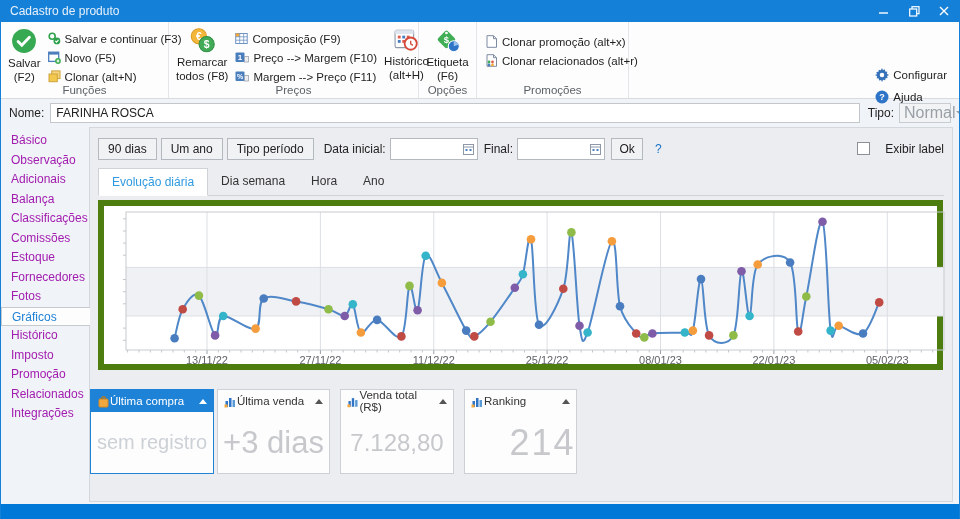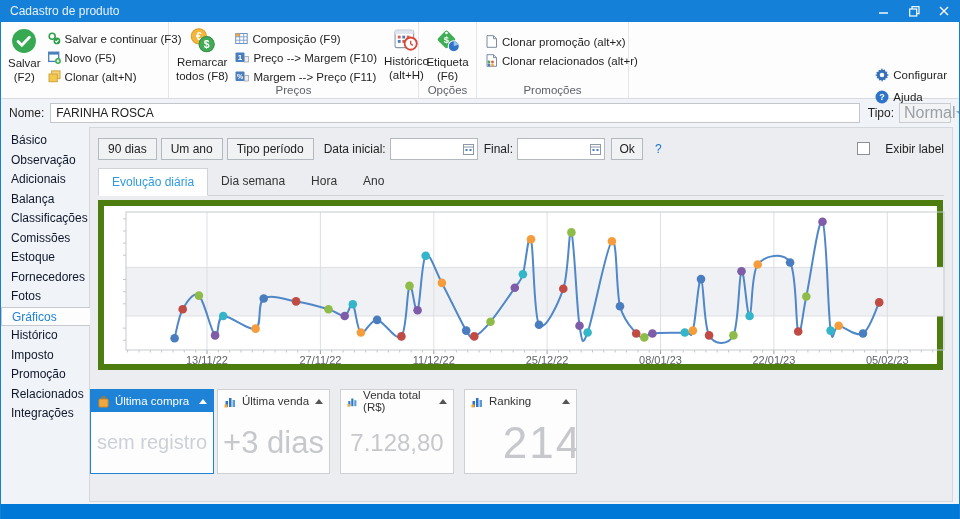--- a/index.html
+++ b/index.html
@@ -30,21 +30,21 @@
   .namerow input { flex:1; height:20px; margin:0 8px 0 6px; border:1px solid #c3c7cc; background:#fff;
                    font-family:"Liberation Sans",sans-serif; font-size:12px; padding:0 5px; color:#222; }
   .tipo-select { width:52px; height:20px; margin-left:5px; border:1px solid #c9cdd2; background:#f2f3f5;
                  display:flex; align-items:center; font-size:16px; color:#9aa0a6; padding:0 4px; }
   .tipo-select .caret { margin-left:auto; width:0; height:0; border-left:4px solid transparent;
                  border-right:4px solid transparent; border-top:4px solid #9aa0a6; }
 
   
   .main { position:absolute; top:127px; left:0; right:0; bottom:15px; }
   .sidebar { position:absolute; left:0; top:4px; width:88px; }
-  .side-item { height:19.5px; line-height:19.5px; padding-left:10px; font-size:12px; color:#0f172a; cursor:default; white-space:nowrap; }
+  .side-item { height:19.5px; line-height:19.5px; padding-left:10px; font-size:12px; color:#a21caf; cursor:default; white-space:nowrap; }
   .side-item.selected { background:#fdfdfe; color:#1e82d6; border:1px solid #c6c9ce; border-right:none; position:relative; z-index:3; width:89px; }
 
   .content { position:absolute; left:88px; top:0; width:864px; height:375px;
              background:#ecedf0; border:1px solid #d4d7dc; }
 
   
   .controls { position:absolute; top:9px; left:8px; right:8px; height:23px; display:flex; align-items:center; font-size:12px; color:#222; }
   .btn { height:22px; border:1px solid #b4b8bf; background:#f1f2f4; font-size:12px; color:#222;
          padding:0 9px; margin-right:4px; display:flex; align-items:center; cursor:default; }
   .ctl-label { margin:0 4px 0 6px; white-space:nowrap; }
@@ -63,31 +63,31 @@
                 color:#2f9ae0; height:28px; margin-bottom:-1px; }
 
   
   .chart-panel { position:absolute; top:72px; left:8px; width:845px; height:170px;
                  background:#fff; border:6px solid #4d7c0f; }
   .chart-panel svg { display:block; }
 
   
   .card { position:absolute; top:261px; height:85px; background:#fdfdfe; border:1px solid #cdd0d5; }
   .card.selected { border:1px solid #1e82d6; }
-  .card-head { height:22px; display:flex; align-items:center; gap:5px; padding:0 6px; font-size:11.5px; color:#333; cursor:default; }
+  .card-head { height:22px; display:flex; align-items:center; padding:0 6px; font-size:11.5px; color:#333; cursor:default; }
   .card.selected .card-head { background:#1e82d6; color:#fff; }
   .card-body { height:61px; display:flex; align-items:center; justify-content:center; overflow:hidden; }
   .collapse { margin-left:auto; width:0; height:0; border-left:4px solid transparent;
               border-right:4px solid transparent; border-bottom:5px solid #555; }
   .card.selected .collapse { border-bottom-color:#fff; }
   .val { color:#c6c8cb; white-space:nowrap;text-align:right; }
   .v1 { font-size:20px; color:#ccd1d6; }
   .v2 { font-size:31px; }
   .v3 { font-size:24px; }
-  .v4 { font-size:44px; letter-spacing:2px;margin-left:44px; }
+  .v4 { font-size:36px; letter-spacing:2px;margin-left:44px; }
 
   
   .statusbar { position:absolute; left:0; right:0; bottom:0; height:15px; background:#0078d7; }
 
   svg text { font-family:"Liberation Sans",sans-serif; }
 </style>
 </head>
 <body>
 
 <div class="window">
@@ -144,20 +144,21 @@
           <span>Novo (F5)</span>
         </div>
         <div class="rsmall">
           <svg class="ricon" width="13" height="13" viewBox="0 0 13 13">
             <rect x="3.7" y="0.9" width="8.3" height="7.7" fill="#f6d47c" stroke="#cfa43b"></rect>
             <rect x="1" y="4" width="8.3" height="7.7" fill="#f3c84f" stroke="#cfa43b"></rect>
           </svg>
           <span>Clonar (alt+N)</span>
         </div>
       </div>
+      <div class="rgroup-label">Funções</div>
     </div>
 
     <div class="rgroup" style="width:250px">
       <div class="rbig">
         <svg class="ricon" width="25" height="25" viewBox="0 0 24 24">
           <circle cx="8.5" cy="8" r="7.3" fill="#f3b73c" stroke="#d99c23"></circle>
           <text x="8.5" y="11.5" text-anchor="middle" font-size="10" font-weight="bold" fill="#fff">€</text>
           <circle cx="16" cy="15.5" r="7.3" fill="#43ab57" stroke="#2f8f44"></circle>
           <text x="16" y="19" text-anchor="middle" font-size="10" font-weight="bold" fill="#fff">$</text>
         </svg>

